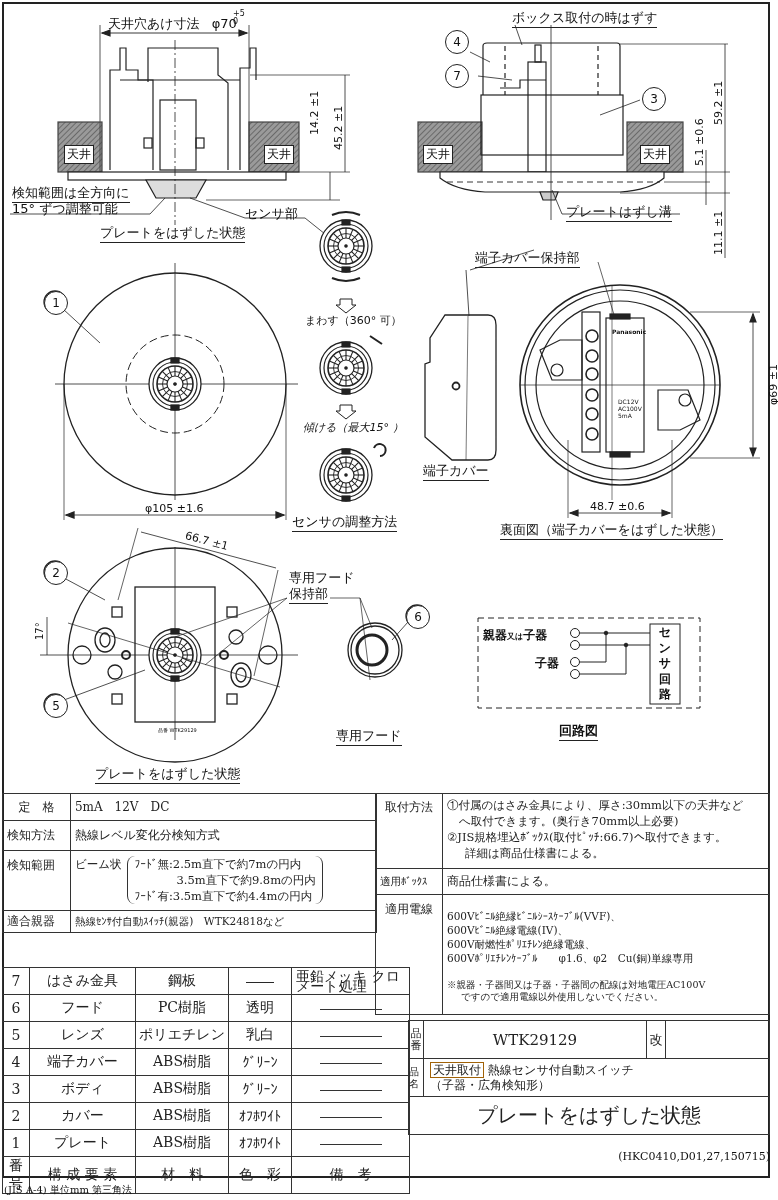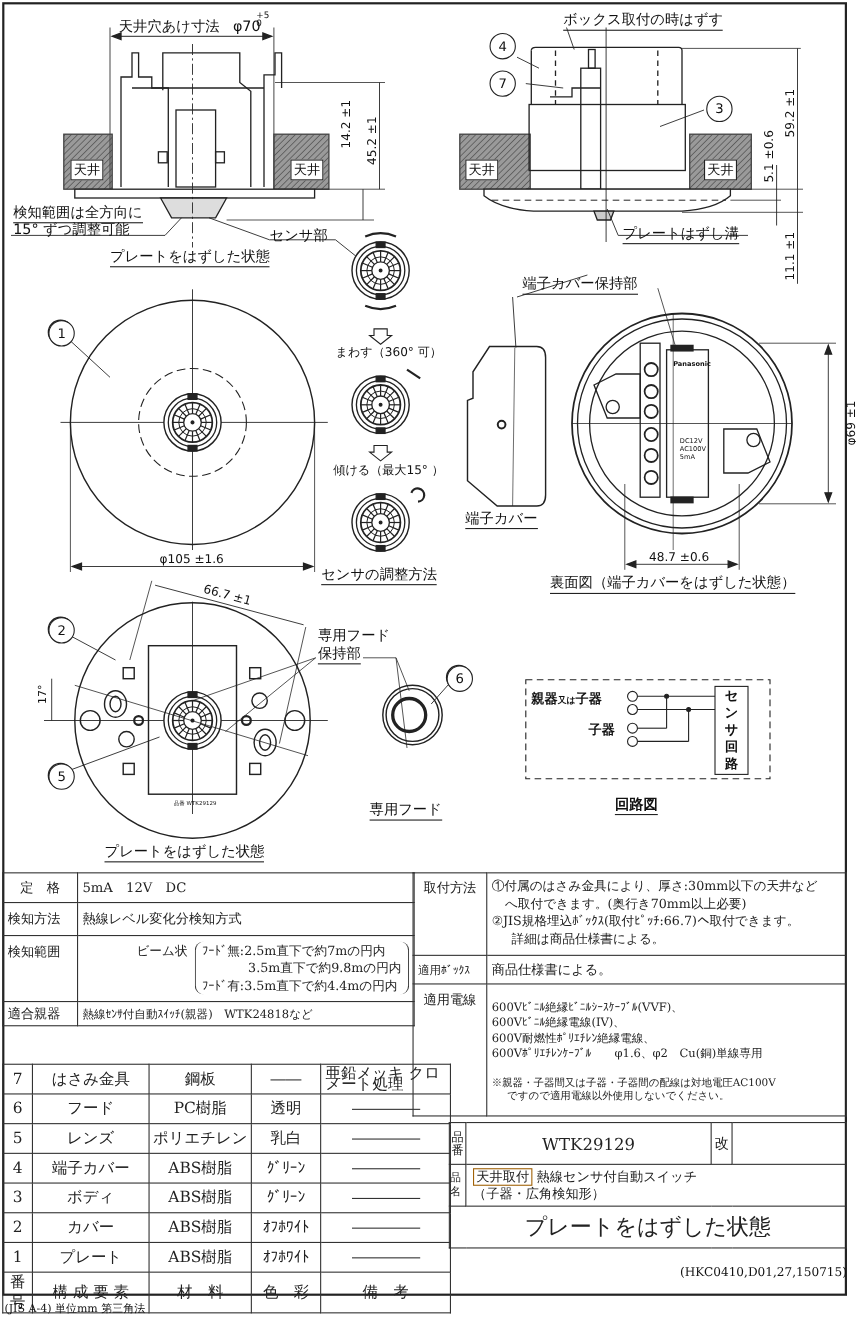--- a/index.html
+++ b/index.html
@@ -277,21 +277,21 @@
 <div class="abs" style="left:642px;top:87px;width:22px;height:22px;border:1px solid #222;border-radius:50%;text-align:center;line-height:22px;font-size:12px;background:#fff;">3</div>
 <div class="abs lbl" style="left:712px;top:125px;transform:rotate(-90deg);transform-origin:left top;font-size:11px;">59.2 ±1</div>
 <div class="abs lbl" style="left:693px;top:166px;transform:rotate(-90deg);transform-origin:left top;font-size:11px;">5.1 ±0.6</div>
 <div class="abs lbl" style="left:712px;top:255px;transform:rotate(-90deg);transform-origin:left top;font-size:11px;">11.1 ±1</div>
 <div class="abs lbl ul" style="left:566px;top:203px;">プレートはずし溝</div>
 
 <div class="abs" style="left:44px;top:291px;width:22px;height:22px;border:1px solid #222;border-radius:50%;text-align:center;line-height:22px;font-size:12px;background:#fff;">1</div>
 <div class="abs lbl" style="left:145px;top:502px;font-size:11px;">φ105 ±1.6</div>
 
 <div class="abs lbl" style="left:305px;top:313px;font-size:11px;">まわす（360° 可）</div>
-<div class="abs lbl" style="left:303px;top:420px;font-size:11px;">傾ける（最大15° ）</div>
+<div class="abs lbl" style="left:303px;top:420px;font-size:11px;font-style:italic;">傾ける（最大15° ）</div>
 <div class="abs lbl ul" style="left:292px;top:513px;">センサの調整方法</div>
 
 <div class="abs lbl ul" style="left:475px;top:249px;">端子カバー保持部</div>
 <div class="abs lbl ul" style="left:423px;top:462px;">端子カバー</div>
 
 <div class="abs" style="left:612px;top:328px;font-size:6px;font-weight:bold;">Panasonic</div>
 <div class="abs" style="left:618px;top:398px;font-size:6px;line-height:7px;">
   <div>DC12V</div>
     <div>AC100V</div>
     <div>5mA</div>
@@ -330,21 +330,21 @@
     <td style="text-align:center;">定　格</td>
     <td>5mA　12V　DC</td>
   </tr>
   <tr style="height:30px;">
     <td>検知方法</td>
     <td>熱線レベル変化分検知方式</td>
   </tr>
   <tr style="height:60px;">
     <td style="vertical-align:top;padding-top:6px;">検知範囲</td>
     <td style="vertical-align:top;padding-top:5px;font-size:11.5px;line-height:16px;">
-      <div style="display:flex;justify-content:flex-end;">
+      <div style="display:flex;">
         <span style="margin-right:6px;">ビーム状</span>
         <div style="border-left:1px solid #333;border-right:1px solid #333;border-radius:8px;padding:0 6px;">
           <div>ﾌｰﾄﾞ無:2.5m直下で約7mの円内</div>
           <div style="padding-left:42px;">3.5m直下で約9.8mの円内</div>
           <div>ﾌｰﾄﾞ有:3.5m直下で約4.4mの円内</div>
         </div>
       </div>
     </td>
   </tr>
   <tr style="height:22px;">

